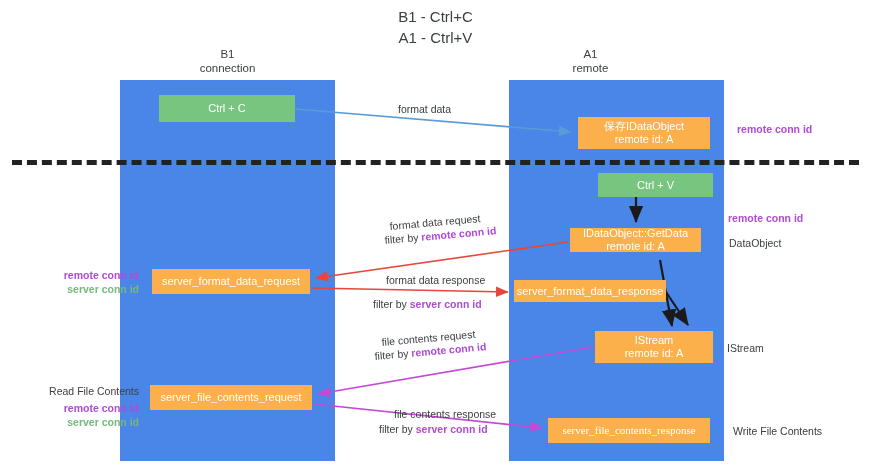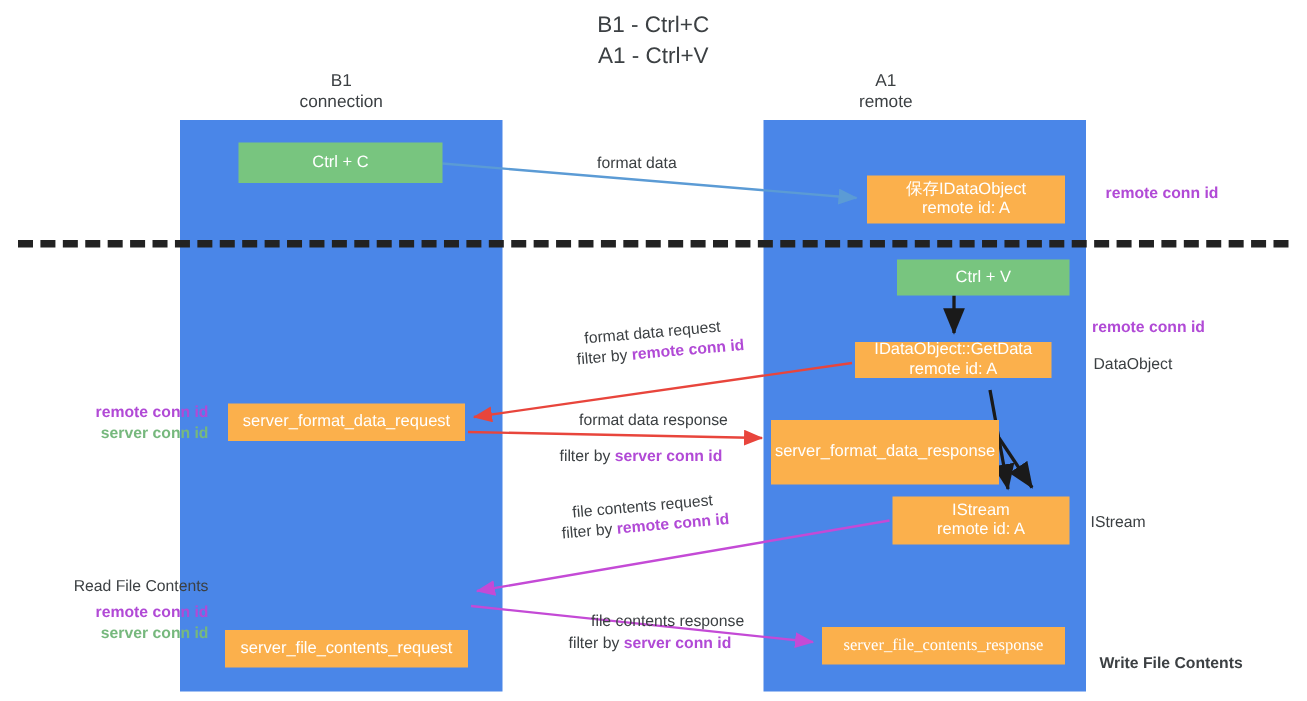--- a/index.html
+++ b/index.html
@@ -38,43 +38,43 @@
     text-align:center;color:#ffffff;font-size:11px;line-height:13px;
     box-sizing:border-box;padding:2px 4px;
   }
   .node.green{background:#78c57f;}
   .node.orange{background:#fbb04c;}
 
   #node-ctrl-c{left:159px;top:95px;width:136px;height:27px;}
   #node-idataobject{left:578px;top:117px;width:132px;height:32px;}
   #node-ctrl-v{left:578px;top:173px;width:115px;height:24px;margin-left:20px;}
   #node-getdata{left:570px;top:228px;width:131px;height:24px;}
-  #node-fdresponse{left:514px;top:280px;width:152px;height:43px;}
+  #node-fdresponse{left:514px;top:280px;width:152px;height:22px;}
   #node-fdrequest{left:152px;top:269px;width:158px;height:25px;}
   #node-istream{left:595px;top:331px;width:118px;height:32px;}
-  #node-fcrequest{left:150px;top:385px;width:162px;height:25px;margin-top:35px;}
+  #node-fcrequest{left:150px;top:385px;width:162px;height:25px;}
   #node-fcresponse{left:548px;top:418px;width:162px;height:25px;font-family:Liberation Serif, serif;}
 
   
   #divider{
     position:absolute;left:12px;top:160px;width:847px;height:0;
     border-top:5px dashed #222222;
   }
 
   
   .side-label{position:absolute;font-size:10.5px;line-height:14px;}
   .purple{color:#b14ad6;font-weight:bold;}
   .green-t{color:#76b87d;font-weight:bold;}
   .plain{color:#3c4043;text-align:right;}
 
   #label-remote-1{left:737px;top:122px;}
   #label-remote-2{left:728px;top:211px;}
   #label-dataobject{left:729px;top:236px;}
   #label-istream{left:727px;top:341px;}
-  #label-write-fc{left:733px;top:435px;font-weight:bold;}
+  #label-write-fc{left:733px;top:424px;}
   #label-left-conn{left:21px;top:268px;text-align:right;width:118px;}
   #label-read-fc{left:20px;top:384px;text-align:right;width:119px;}
   #label-left-conn2{left:20px;top:401px;text-align:right;width:119px;}
 
   
   .edge-label{position:absolute;font-size:10.5px;line-height:14px;white-space:nowrap;}
   .edge-label .b{font-weight:bold;}
   #elabel-format-list{left:398px;top:102px;}
   #elabel-fdreq{left:389px;top:219px;transform:rotate(-5deg);transform-origin:left top;}
   #elabel-fdreq-filter{left:384px;top:233px;transform:rotate(-5deg);transform-origin:left top;}

